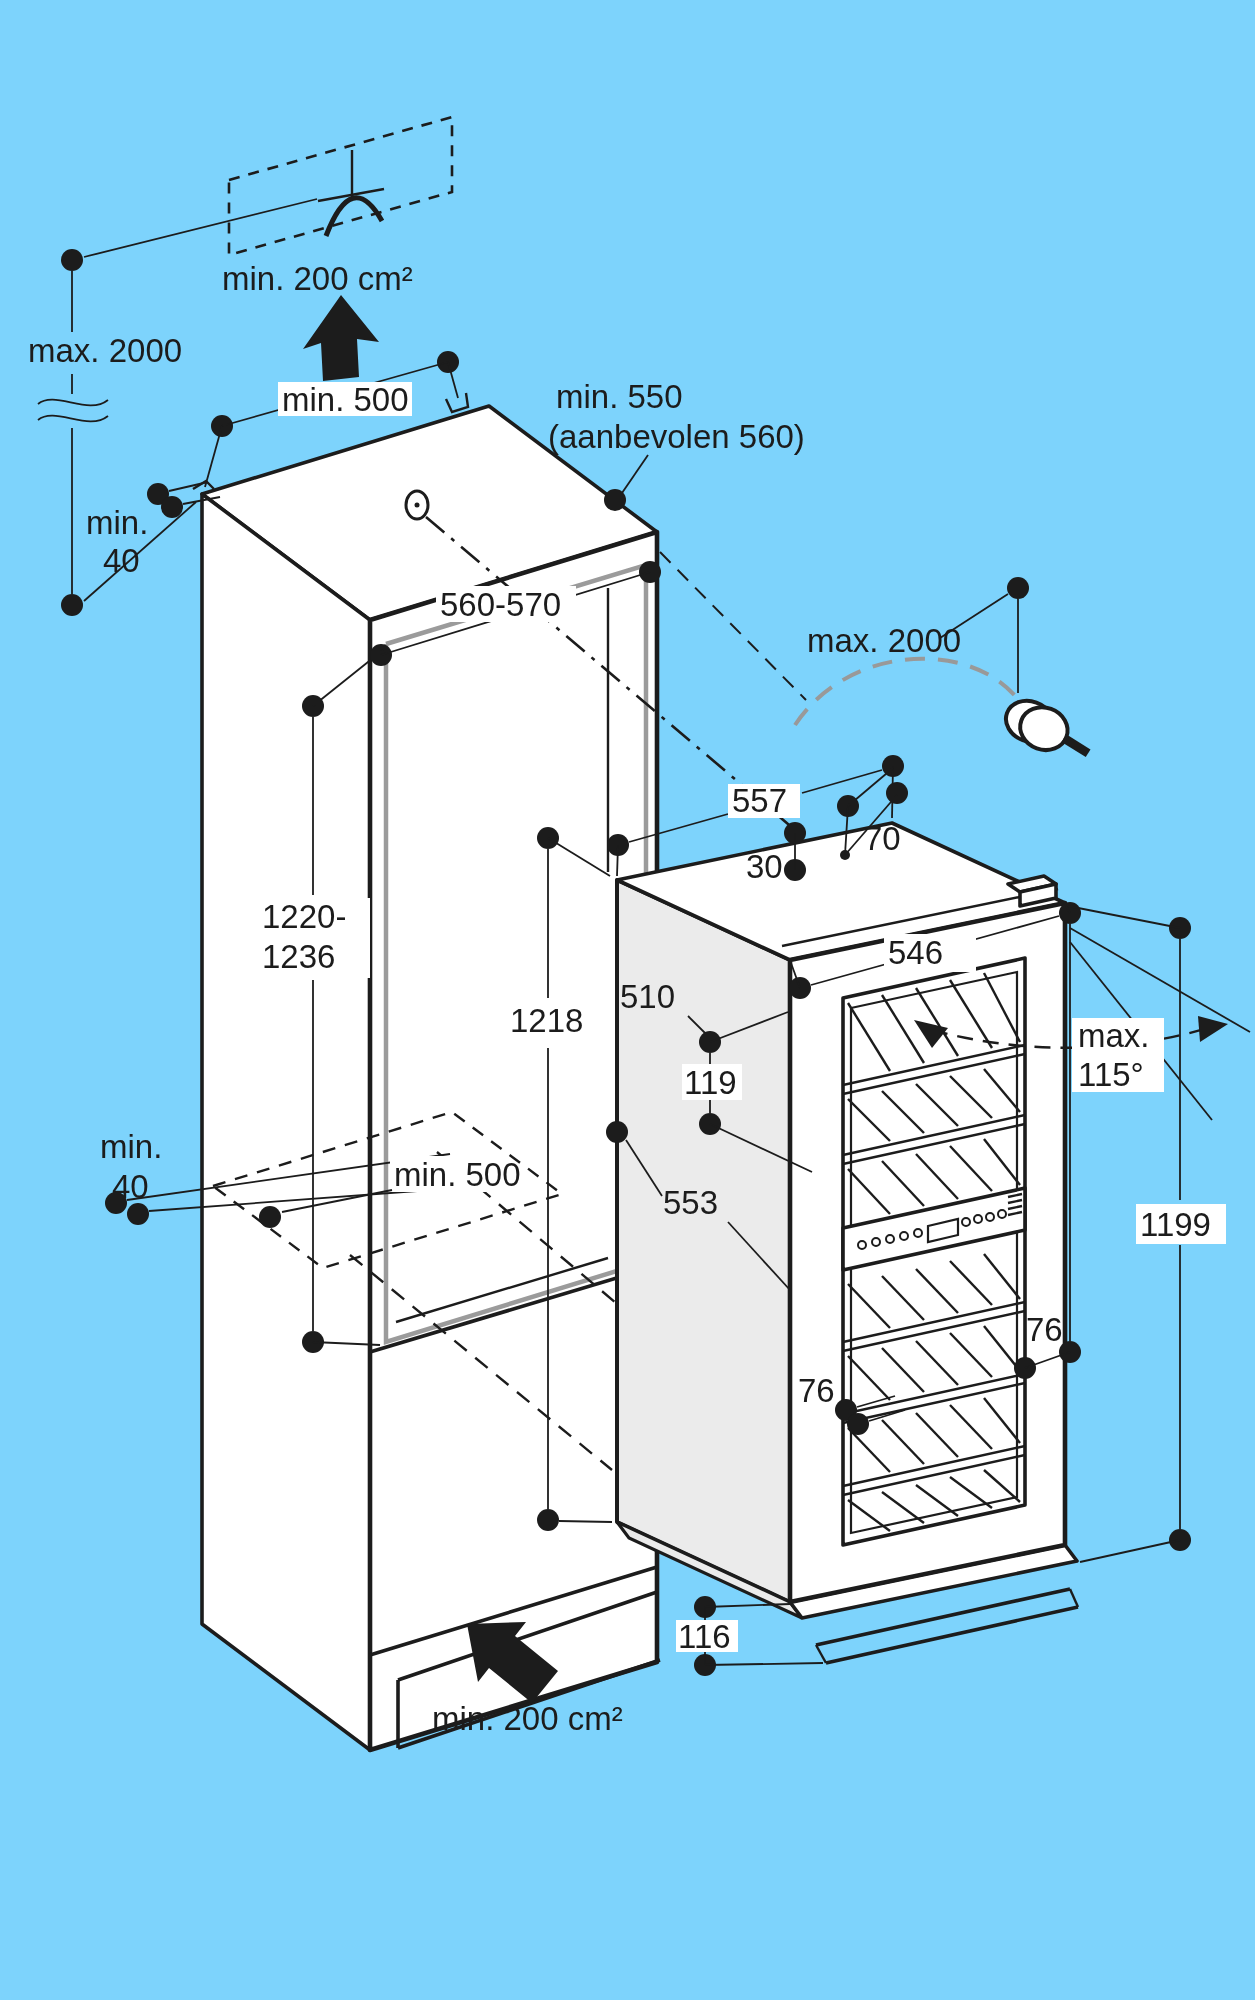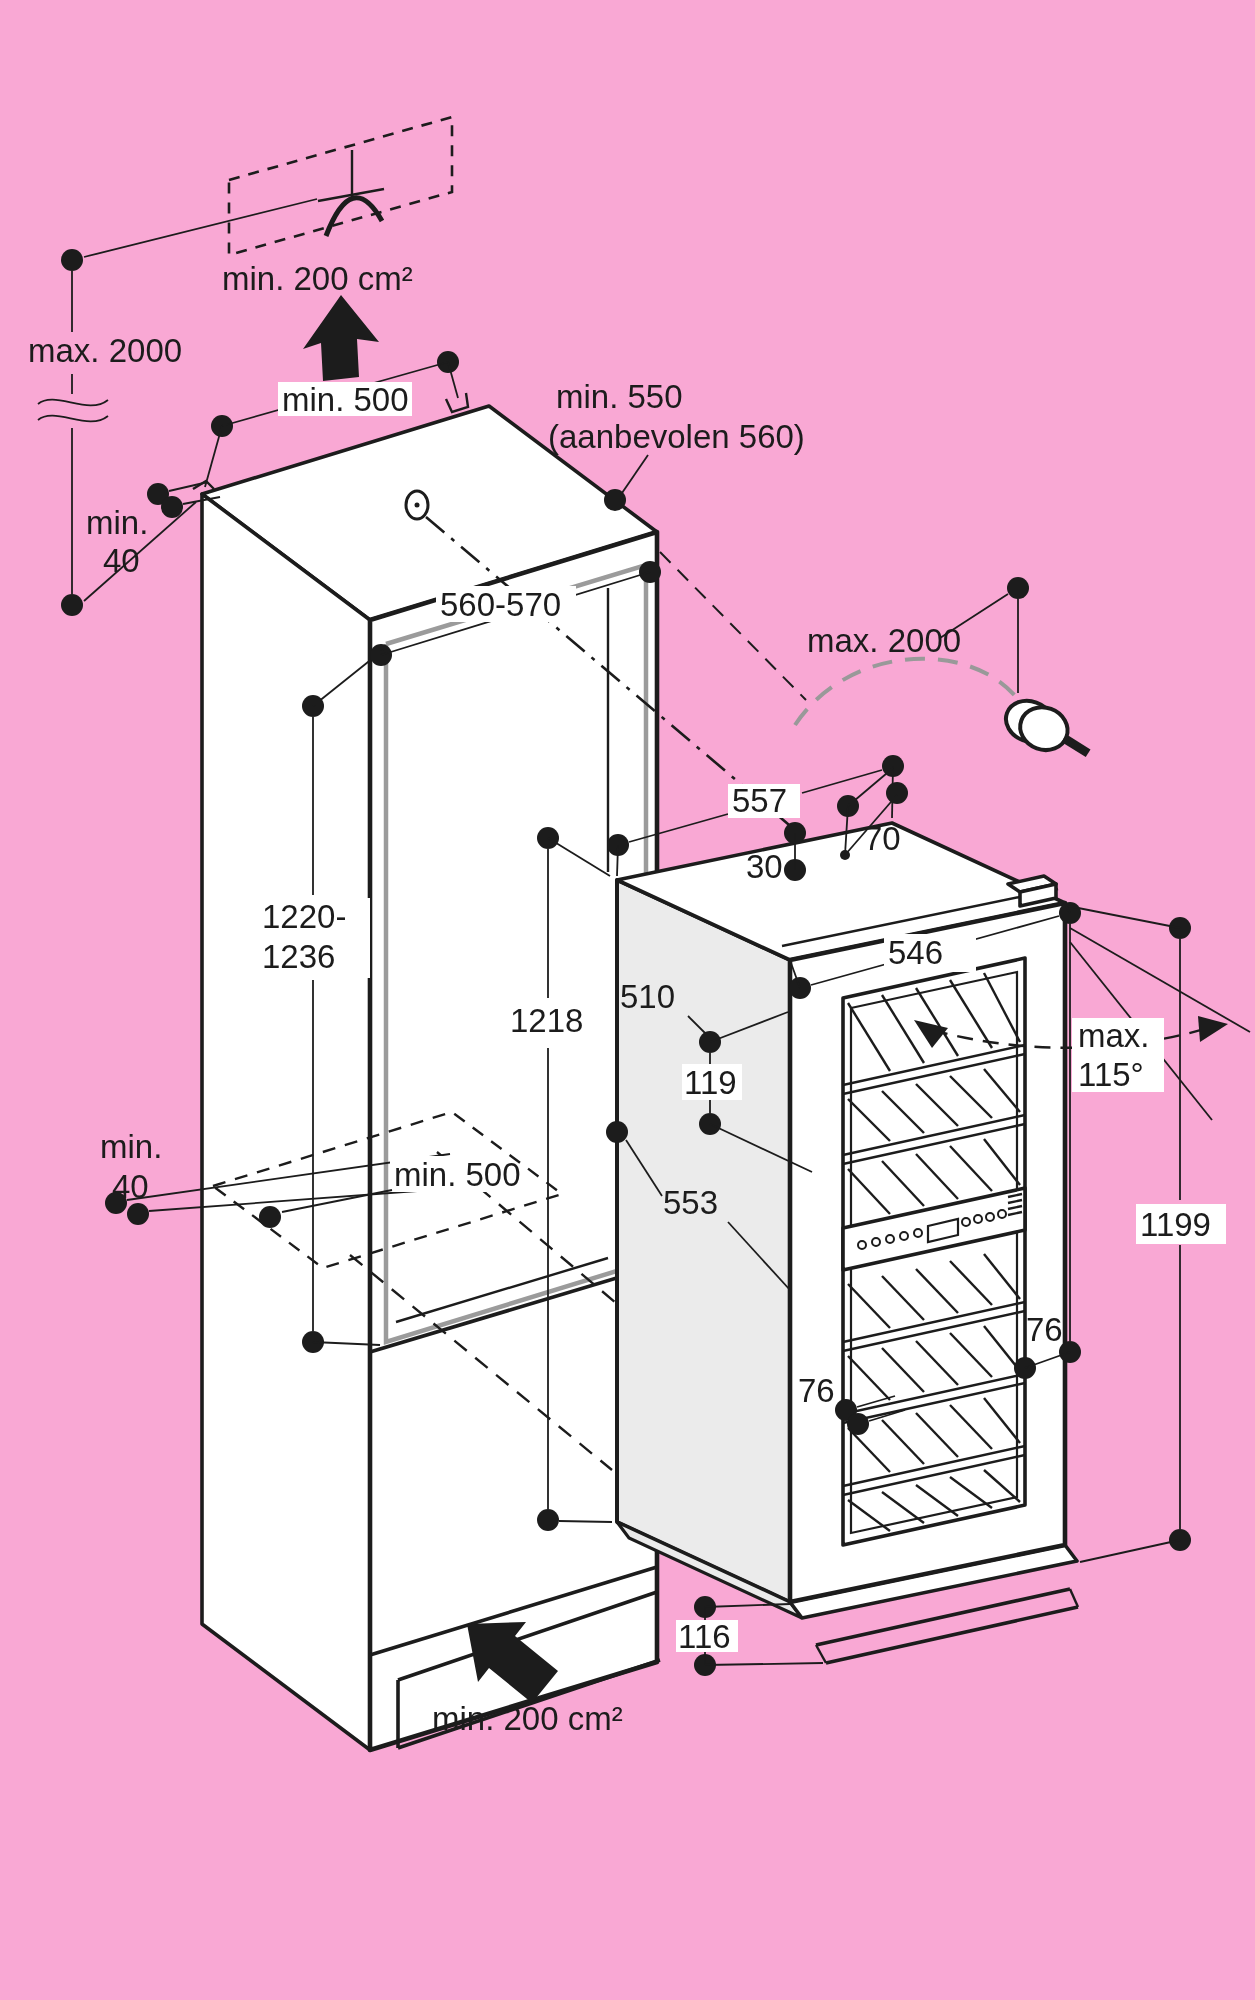--- a/index.html
+++ b/index.html
@@ -1,16 +1,16 @@
 <!DOCTYPE html>
 <html><head>
 <meta charset="utf-8">
 <style>
   html,body{margin:0;padding:0;background:#fff;}
-  .page{width:1255px;height:2000px;background:#f9a8d4;position:relative;overflow:hidden;}
+  .page{width:1255px;height:2000px;background:#7dd3fc;position:relative;overflow:hidden;}
   svg{display:block;}
   .lbl{font-family:"Liberation Sans","DejaVu Sans",sans-serif;font-size:33px;fill:#1c1c1c;}
   .ln{stroke:#1c1c1c;stroke-width:1.8;fill:none;}
   .edge{stroke:#1c1c1c;stroke-width:3.6;fill:none;stroke-linejoin:round;}
   .edge-heavy{stroke:#1c1c1c;stroke-width:4.6;fill:#fff;stroke-linejoin:round;}
   .edge-white{stroke:#1c1c1c;stroke-width:3.6;fill:#fff;stroke-linejoin:round;}
   .thin{stroke:#1c1c1c;stroke-width:2.4;fill:none;}
   .dot{fill:#1c1c1c;stroke:none;}
   .whitebg{fill:#fff;stroke:none;}
 </style>

